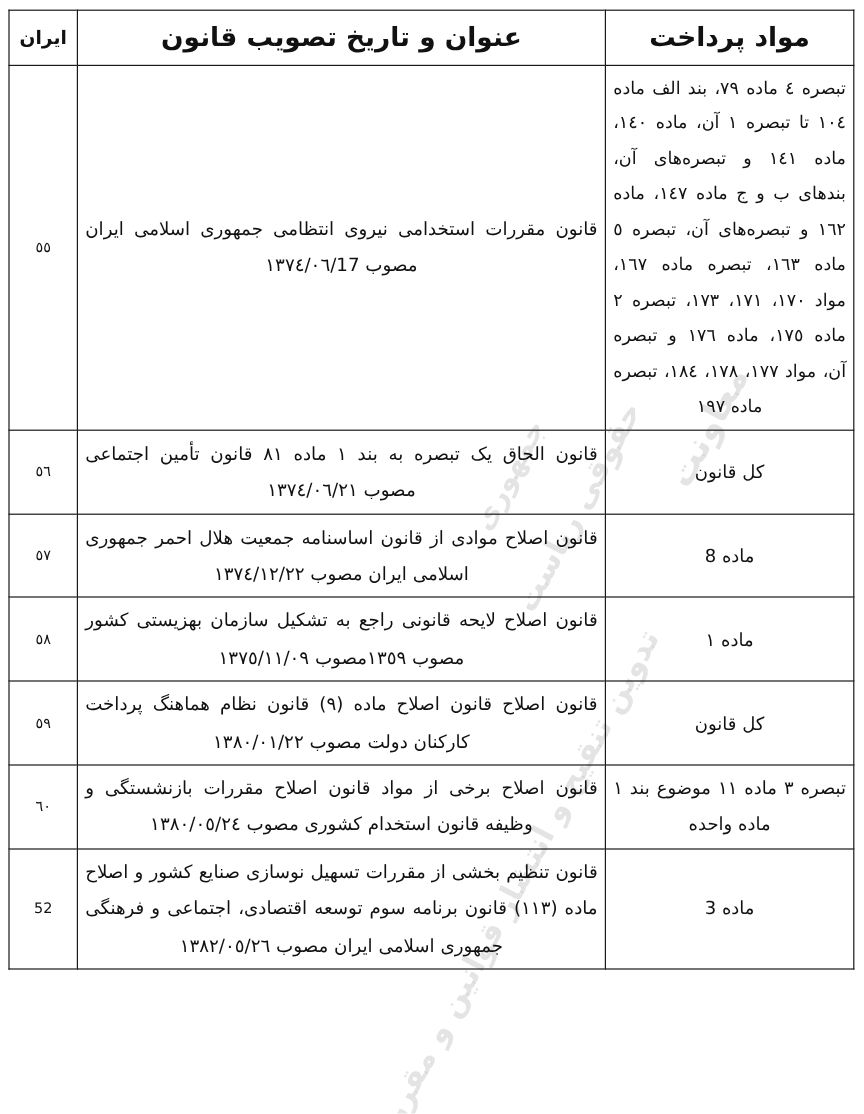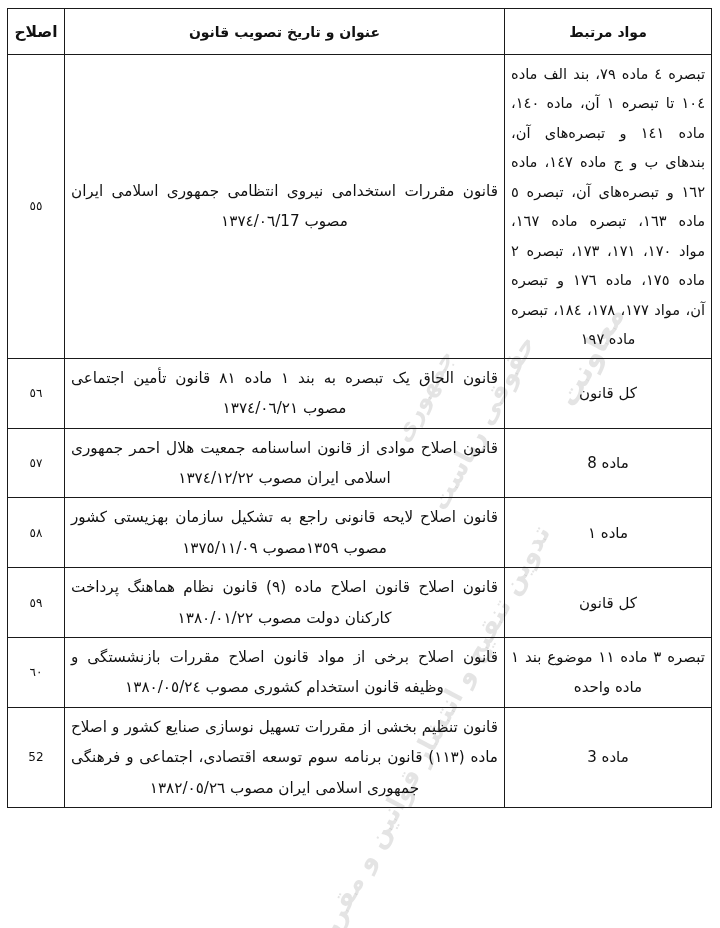--- a/index.html
+++ b/index.html
@@ -77,21 +77,21 @@
   }
 
   
   col.col-radif   { width: 57px; }
   col.col-title   { width: 440px; }
   col.col-related { width: 207px; }
 
   thead th {
     height: 37px;
     text-align: center;
-    font-size: 14px;
+    font-size: 22px;
     font-weight: 700;
     padding: 0 4px;
   }
   th.th-radif { font-size: 15.5px; }
 
   td.cell-radif {
     text-align: center;
     font-size: 12px;
     font-weight: 400;
     padding: 0;
@@ -137,23 +137,23 @@
 </div>
 
 <table id="doc-table">
   <colgroup>
     <col class="col-related">
     <col class="col-title">
     <col class="col-radif">
   </colgroup>
   <thead>
     <tr>
-      <th class="th-related">مواد مرتبط</th>
+      <th class="th-related">مواد پرداخت</th>
       <th class="th-title">عنوان و تاریخ تصویب قانون</th>
-      <th class="th-radif">اصلاح</th>
+      <th class="th-radif">ایران</th>
     </tr>
   </thead>
   <tbody>
 
     <tr class="row-tall">
       <td class="cell-related">تبصره ٤ ماده ٧٩، بند الف ماده ١٠٤ تا تبصره ١ آن، ماده ١٤٠، ماده ١٤١ و تبصره‌های آن، بندهای ب و ج ماده ١٤٧، ماده ١٦٢ و تبصره‌های آن، تبصره ٥ ماده ١٦٣، تبصره ماده ١٦٧، مواد ١٧٠، ١٧١، ١٧٣، تبصره ٢ ماده ١٧٥، ماده ١٧٦ و تبصره آن، مواد ١٧٧، ١٧٨، ١٨٤، تبصره ماده ١٩٧</td>
       <td class="cell-title">قانون مقررات استخدامی نیروی انتظامی جمهوری اسلامی ایران مصوب ١٣٧٤/٠٦/17</td>
       <td class="cell-radif">٥٥</td>
     </tr>
 

